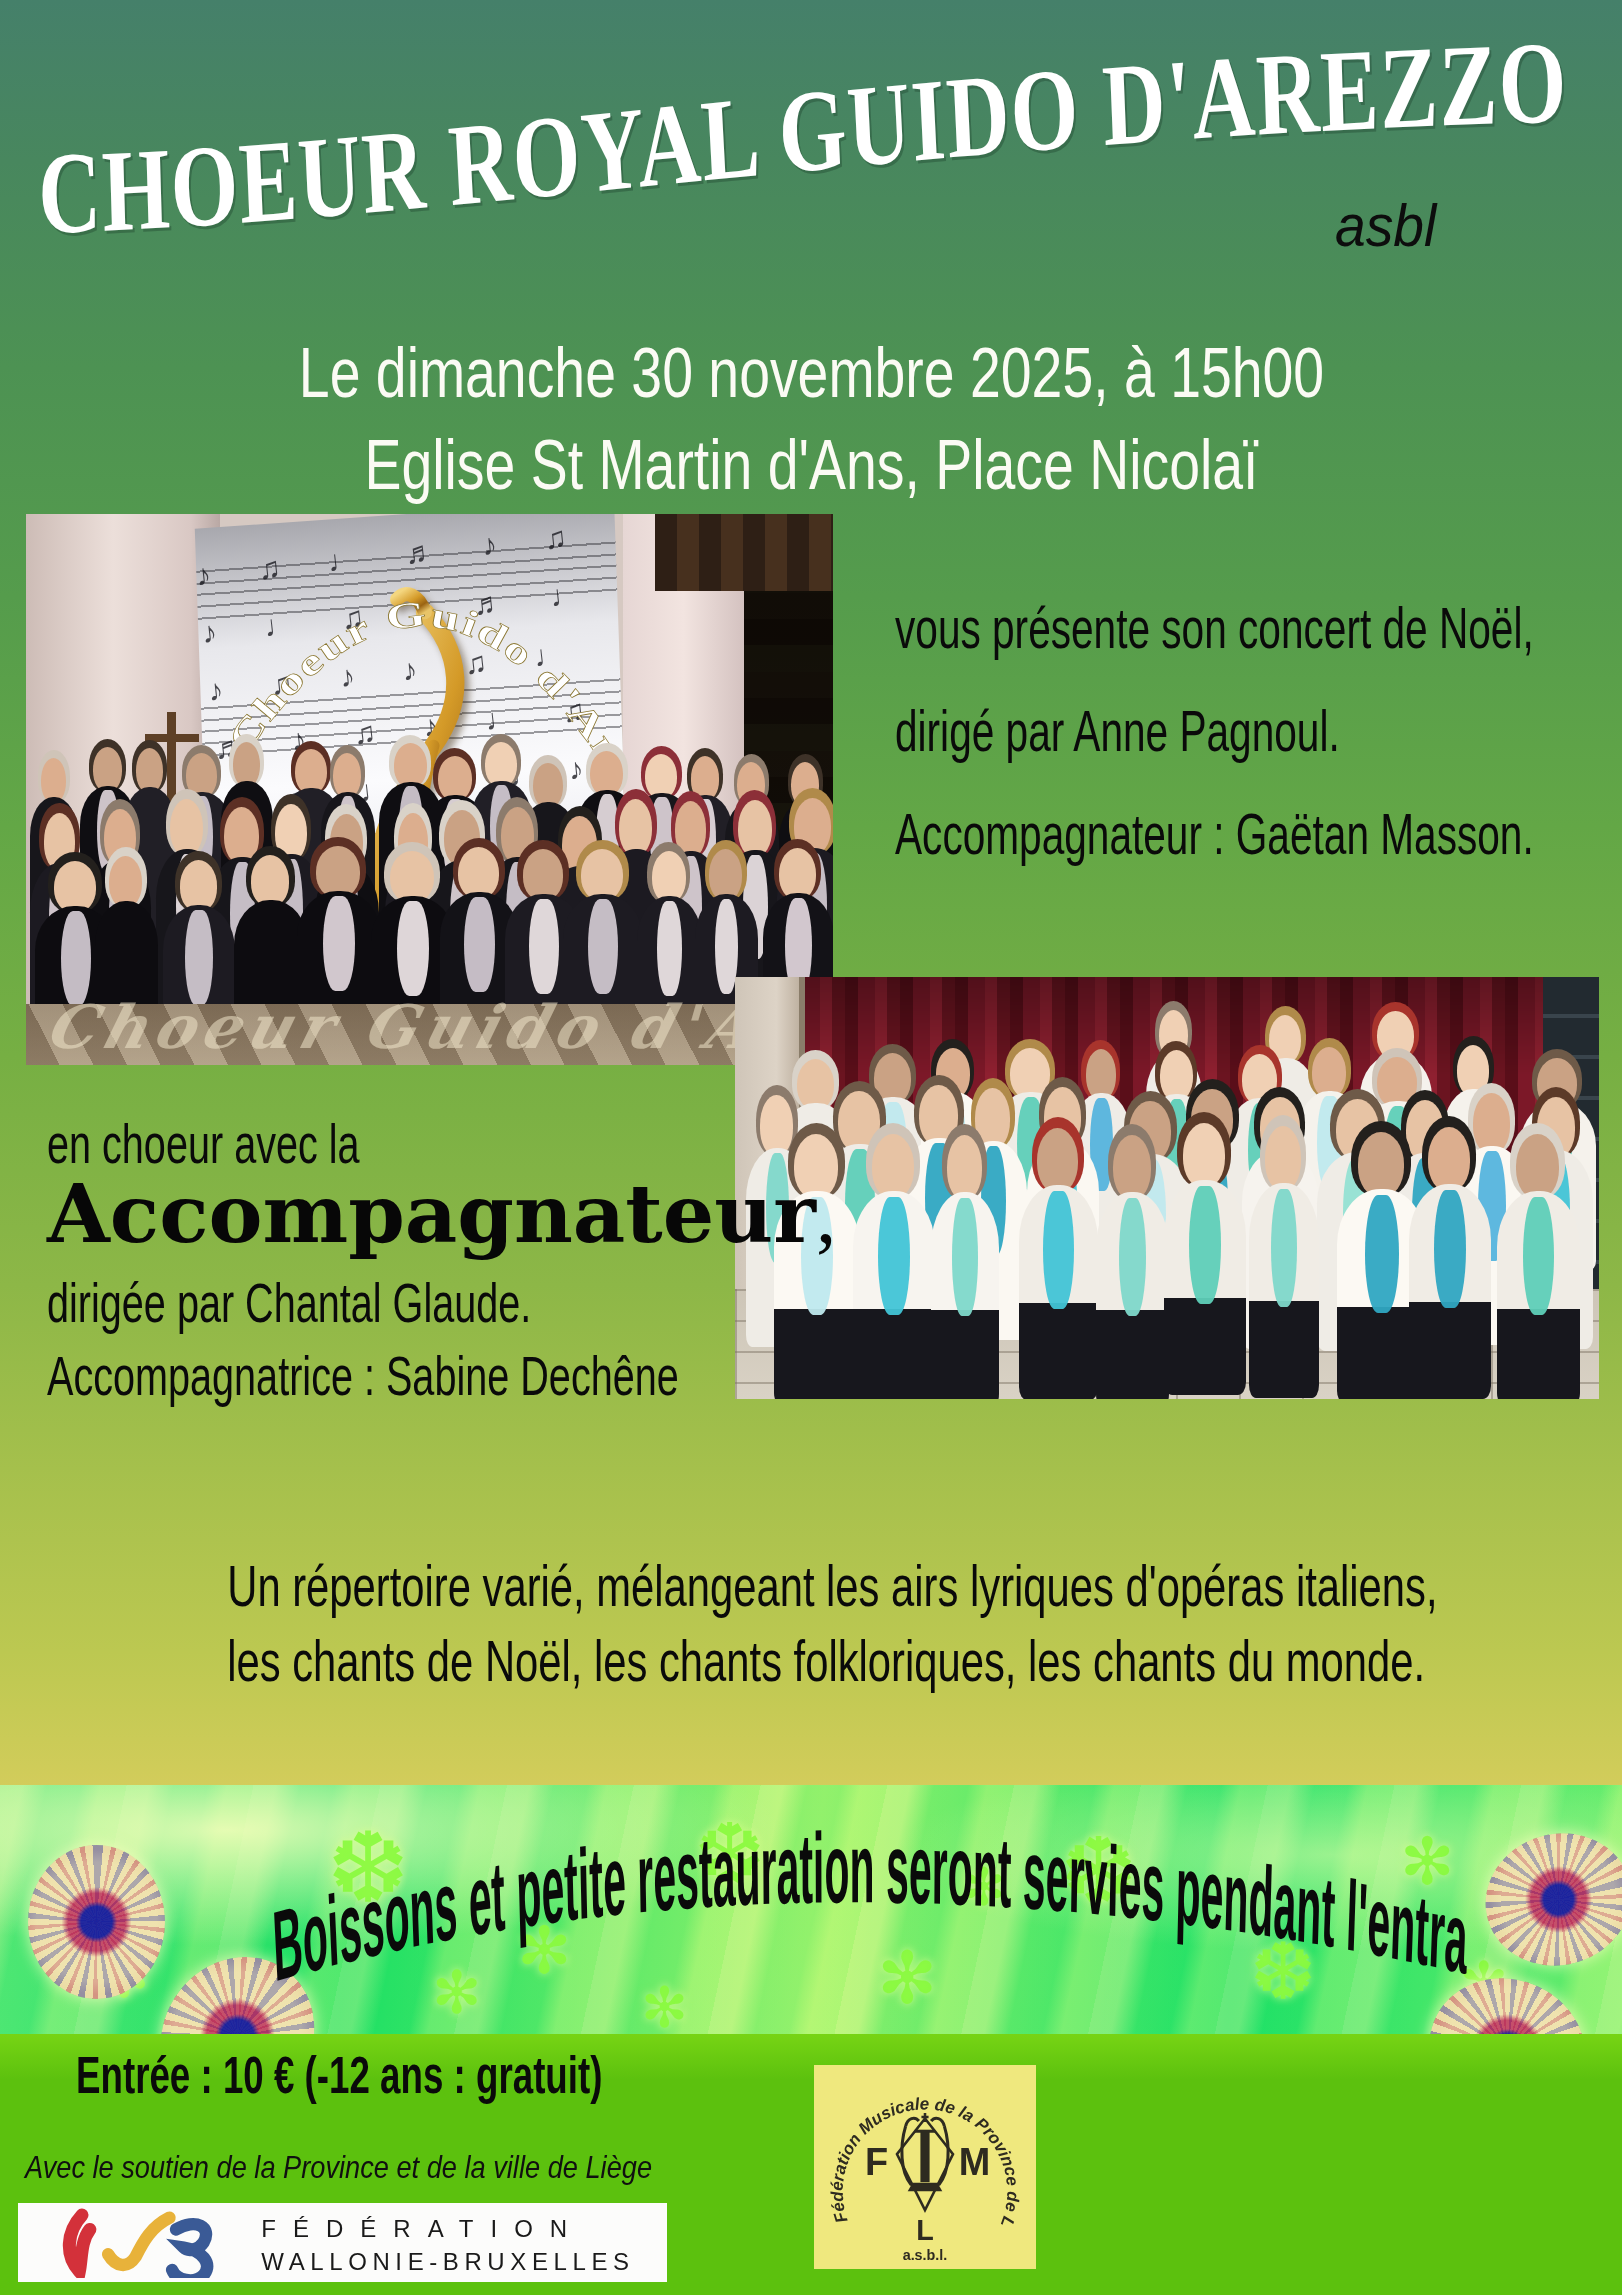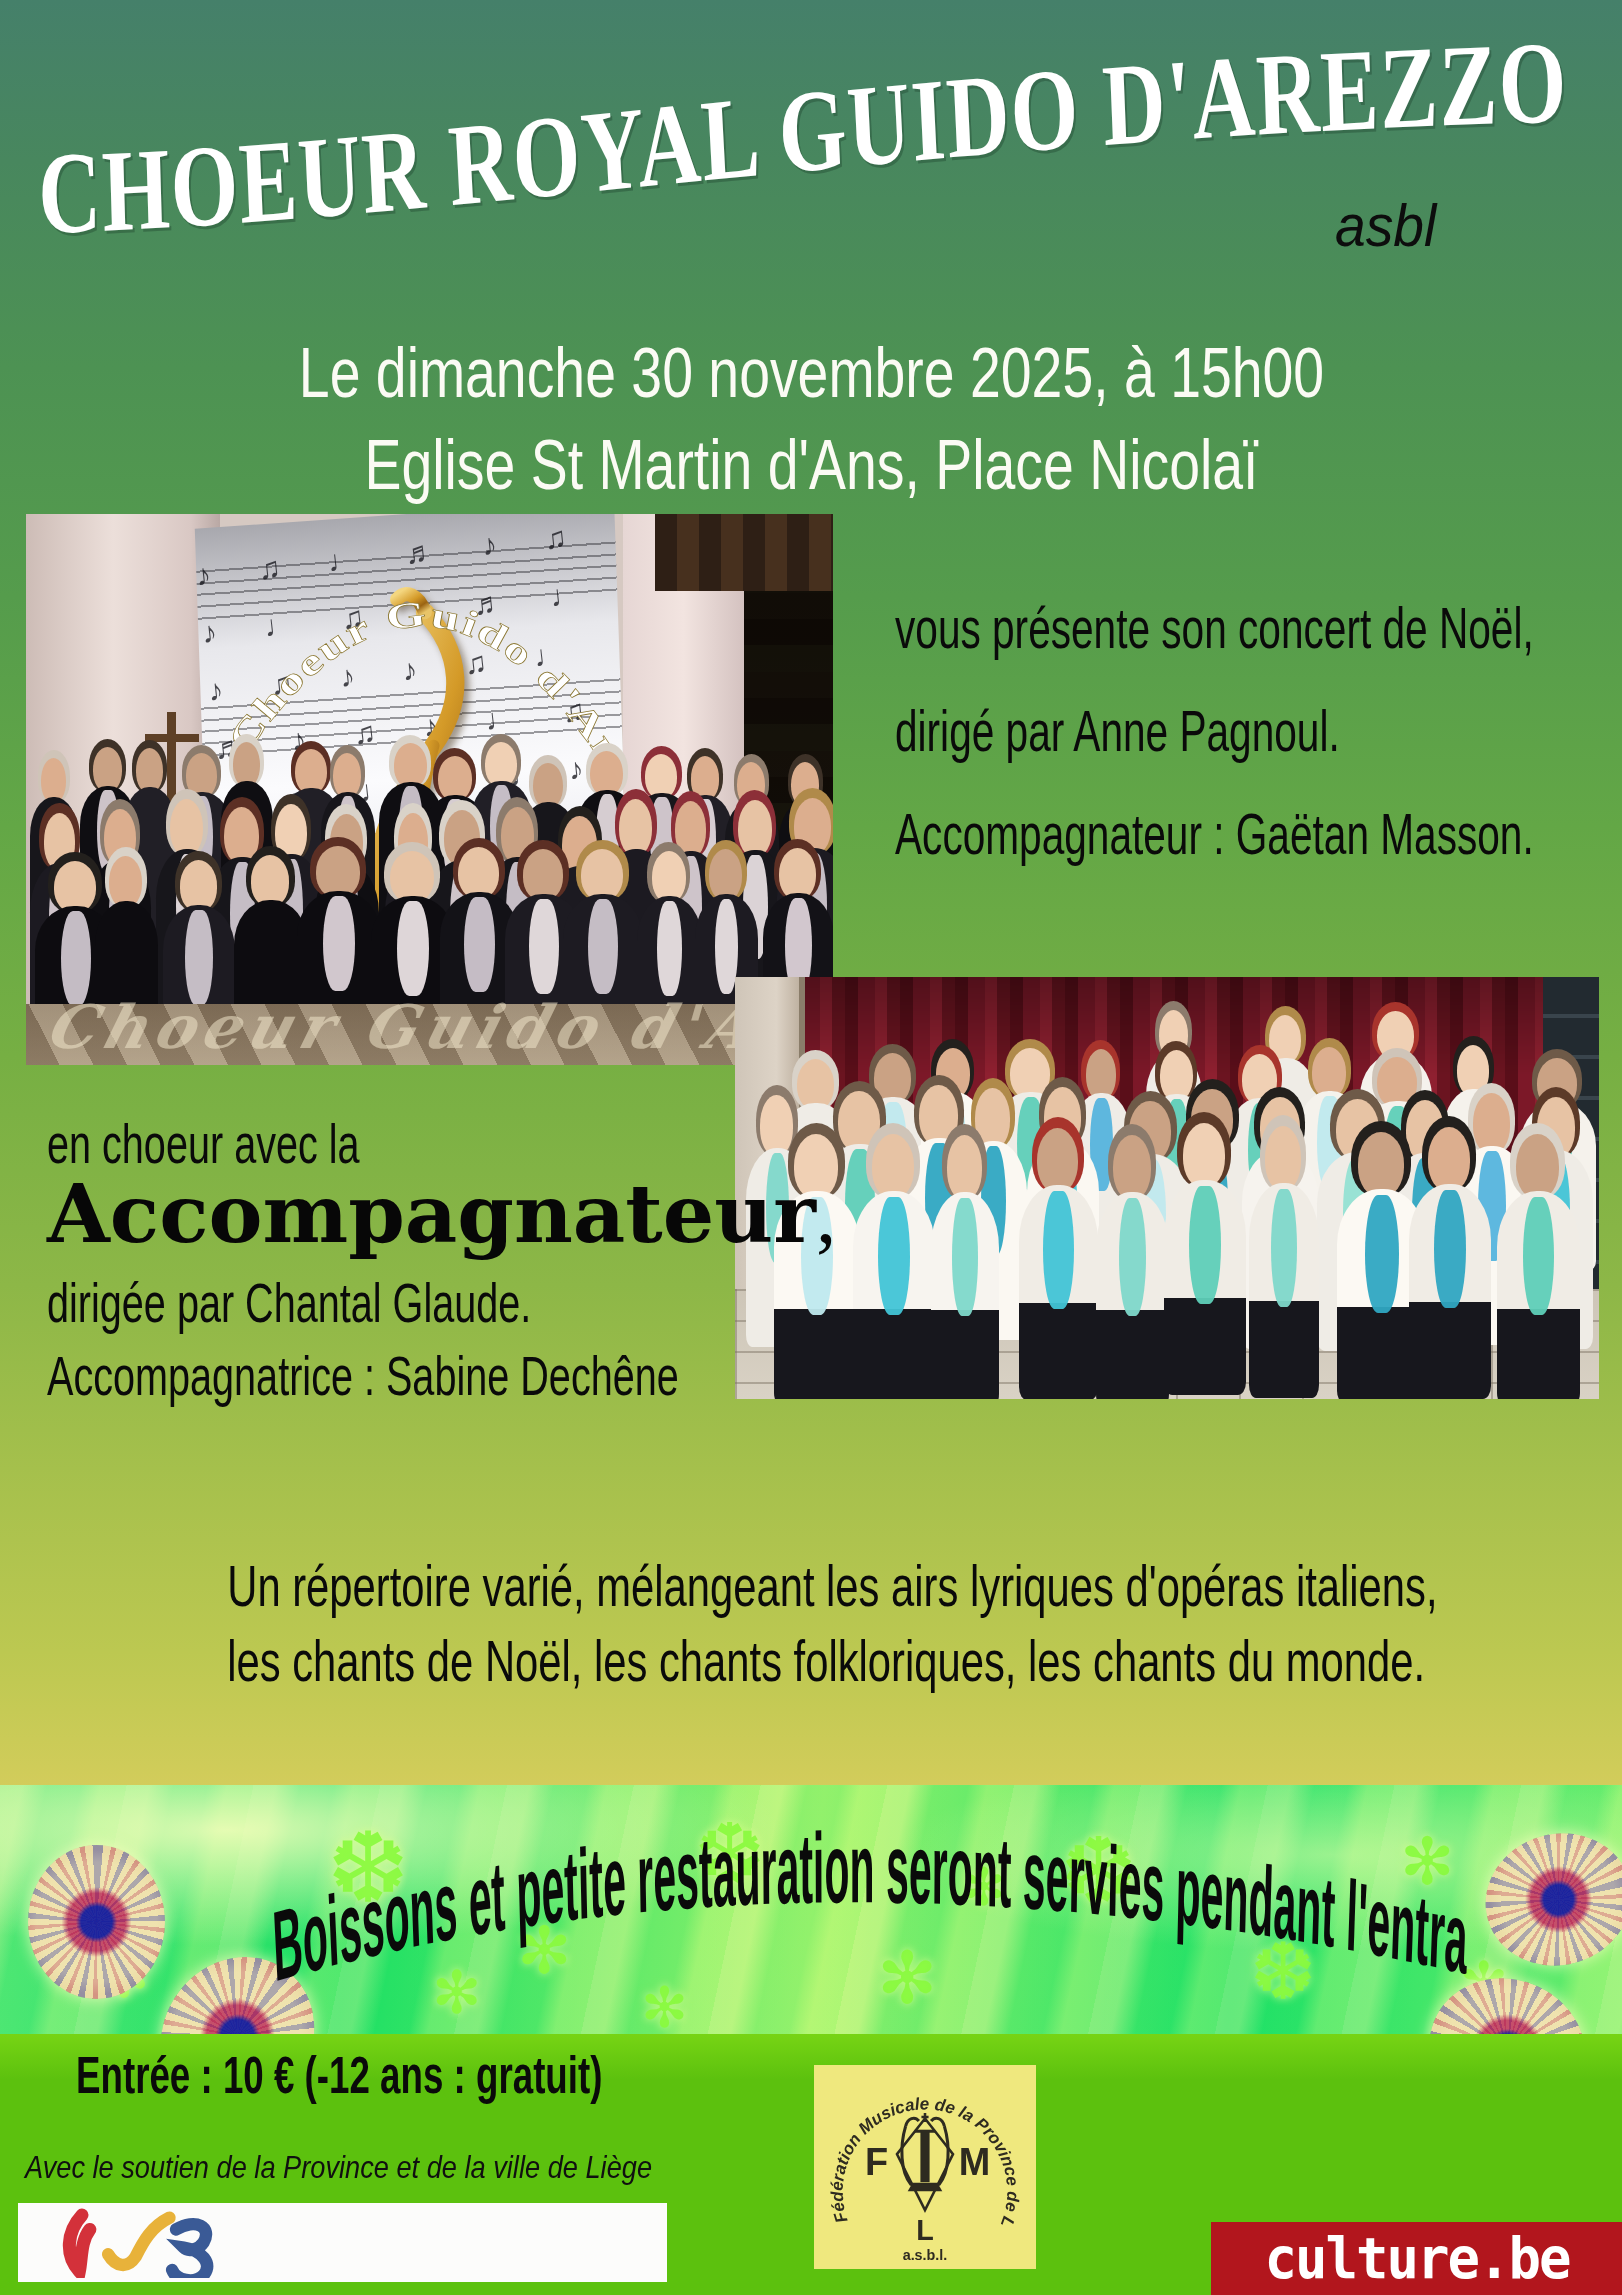--- a/index.html
+++ b/index.html
@@ -679,20 +679,24 @@
   <div class="abs support">Avec le soutien de la Province et de la ville de Liège</div>
 
   <div class="abs fwb">
     <svg class="fwb-icon" viewBox="0 0 300 108">
       <g fill="none" stroke-linecap="round">
         <path d="M 52 12 C 28 38 26 74 48 98 C 52 78 50 52 64 34" stroke="#d3313a" stroke-width="20"></path>
         <path d="M 92 72 C 104 92 122 94 134 76 C 146 52 158 30 186 16" stroke="#e8b23a" stroke-width="19"></path>
         <path d="M 196 34 C 226 16 252 30 238 54 C 230 66 214 68 208 62 C 234 66 254 86 238 104 C 224 118 196 112 190 96" stroke="#3a5a96" stroke-width="19"></path>
       </g>
     </svg>
+    <div class="fwb-text">
+      <div class="fwb-l1">FÉDÉRATION</div>
+      <div class="fwb-l2">WALLONIE-BRUXELLES</div>
+    </div>
   </div>
 
   <div class="abs fm">
     <svg width="222" height="204" viewBox="0 0 340 312">
       <defs>
           <path id="fmArc" d="M 52 238 A 126 126 0 1 1 288 238"></path>
         </defs>
       <text font-family="Liberation Sans, sans-serif" font-size="26" font-style="italic" font-weight="bold" fill="#2e2b20" textLength="545" lengthAdjust="spacingAndGlyphs">
         <textPath href="#fmArc">Fédération Musicale de la Province de Liège</textPath>
       </text>
@@ -706,18 +710,15 @@
         <rect x="-9" y="-60" width="18" height="100" fill="#2e2b20" stroke="none"></rect>
         <line x1="-20" y1="-60" x2="20" y2="-60"></line>
         <path d="M -26 44 L 26 44 L 34 58 L -34 58 Z" fill="#2e2b20" stroke="none"></path>
         <path d="M 0 -96 L 0 -78 M -7 -88 L 7 -88" stroke-width="5"></path>
       </g>
       <text x="170" y="268" text-anchor="middle" font-size="44" font-weight="bold" fill="#2e2b20">L</text>
       <text x="170" y="298" text-anchor="middle" font-size="22" font-weight="bold" fill="#2e2b20">a.s.b.l.</text>
     </svg>
   </div>
 
-  <div class="abs culture">
-    <span>culture.be</span>
-  </div>
 
 </div>
 
 
 </body></html>

